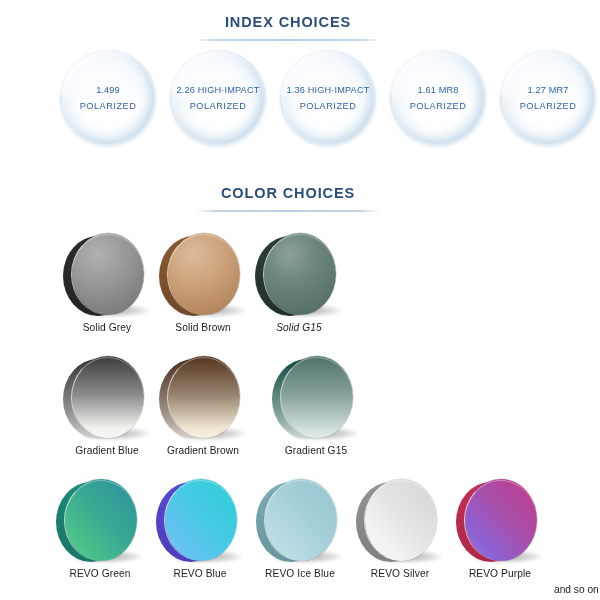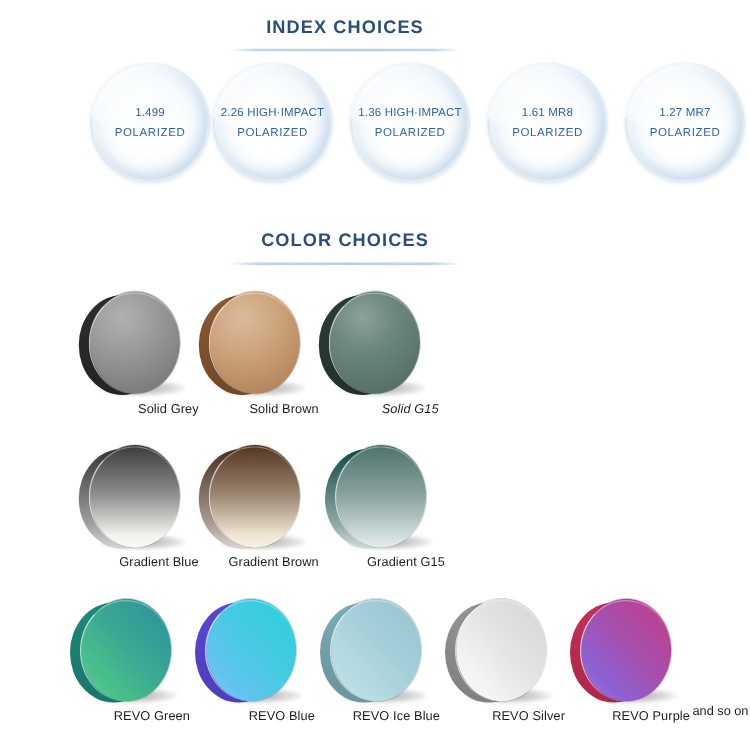--- a/index.html
+++ b/index.html
@@ -12,21 +12,21 @@
     height: 600px;
     position: relative;
     overflow: hidden;
     font-family: "Liberation Sans", sans-serif;
     color: #222;
   }
 
   
   .section-head {
     position: absolute;
-    left: 0;
+    left: 12px;
     width: 552px;
     text-align: center;
   }
   .section-title {
     font-size: 14.5px;
     font-weight: bold;
     letter-spacing: 0.9px;
     color: #2a4d7a;
     line-height: 1;
     white-space: nowrap;
@@ -181,44 +181,44 @@
     border-radius: 50%;
     border-left: 1.6px solid rgba(255,255,255,0.72);
     border-top: 1px solid rgba(255,255,255,0.35);
     pointer-events: none;
   }
   .lens-label {
     position: absolute;
     top: 92px;
     left: 0;
     width: 104px;
-    text-align: right;
+    text-align: center;
     font-size: 10.2px;
     color: #1c1c1c;
     white-space: nowrap;
     letter-spacing: 0.1px;
   }
   .trailing-note {
     position: absolute;
-    top: 88px;
+    top: 108px;
     font-size: 10.2px;
     color: #1c1c1c;
     white-space: nowrap;
   }
 </style>
 </head>
 <body>
 
 <div class="section-head" id="index-head" style="top:15px;">
   <div class="section-title">INDEX CHOICES</div>
   <div class="section-rule"></div>
 </div>
 
 <div id="index-row">
-    <div class="index-item" style="left: 72px;">
+    <div class="index-item" style="left: 60px;">
       <div class="index-circle"></div>
       <div class="index-text">
         <div class="index-main">1.499</div>
         <div class="index-sub">POLARIZED</div>
       </div>
     </div>
     <div class="index-item" style="left: 170px;">
       <div class="index-circle"></div>
       <div class="index-text">
         <div class="index-main">2.26 HIGH·IMPACT</div>
@@ -294,21 +294,21 @@
     </div>
     <div class="lens-item" style="left: 151px;">
       <div class="lens-art">
         <div class="lens-shadow"></div>
         <div class="lens-back" style="background: linear-gradient(rgb(74, 47, 29) 0%, rgb(174, 161, 153) 78%, rgb(219, 213, 210) 100%);"></div>
         <div class="lens-front" style="background: linear-gradient(rgb(83, 53, 31) 0%, rgb(153, 133, 112) 48%, rgb(239, 230, 210) 88%, rgb(246, 241, 230) 100%);"></div>
         <div class="lens-rim"></div>
       </div>
       <div class="lens-label">Gradient Brown</div>
     </div>
-    <div class="lens-item" style="left: 252px;">
+    <div class="lens-item" style="left: 264px;">
       <div class="lens-art">
         <div class="lens-shadow"></div>
         <div class="lens-back" style="background: linear-gradient(rgb(14, 74, 64) 0%, rgb(147, 174, 169) 78%, rgb(207, 219, 217) 100%);"></div>
         <div class="lens-front" style="background: linear-gradient(rgb(78, 114, 108) 0%, rgb(136, 162, 158) 48%, rgb(207, 220, 219) 88%, rgb(229, 236, 235) 100%);"></div>
         <div class="lens-rim"></div>
       </div>
       <div class="lens-label">Gradient G15</div>
     </div>
   </div>
 <div class="lens-row" id="lens-row-2" style="top:476px;">

